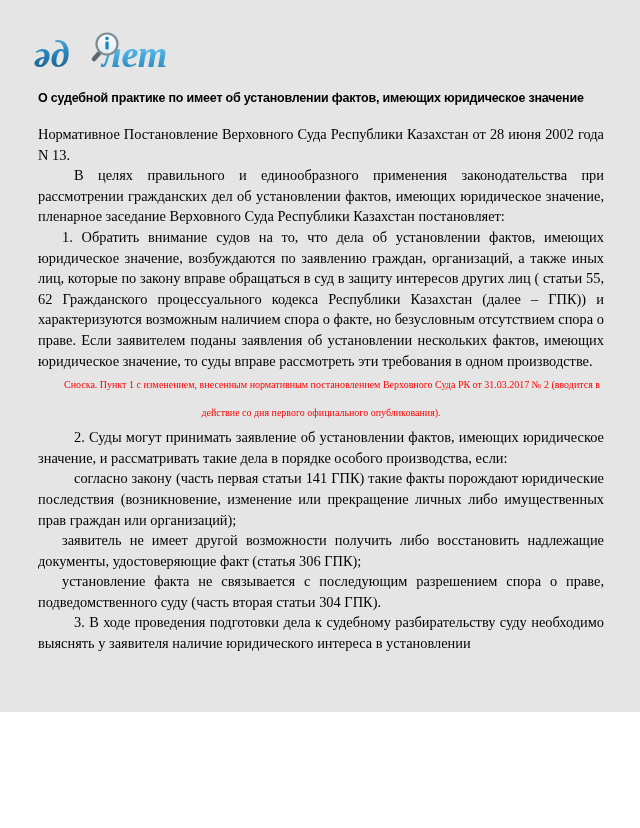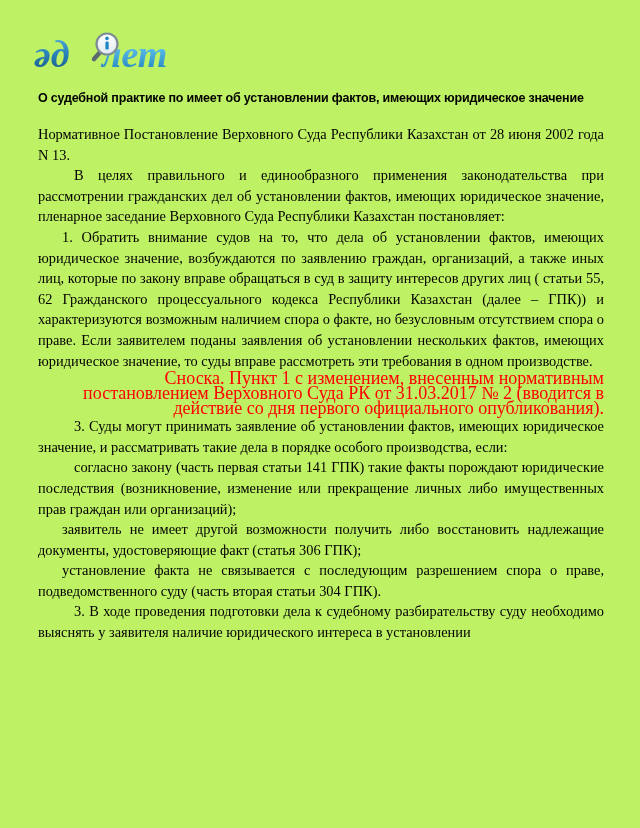--- a/index.html
+++ b/index.html
@@ -11,24 +11,24 @@
   body {
     width: 640px;
     height: 828px;
     overflow: hidden;
     font-family: "Liberation Serif", "DejaVu Serif", serif;
     color: #000000;
   }
   .page {
     position: relative;
     width: 640px;
-    height: 828px;
+    height: 712px;
     box-sizing: border-box;
     padding: 0 32px;
-    background: #bef264;
+    background: #e5e5e5;
   }
 
   
   .logo-block {
     padding-top: 28px;
     height: 56px;
     display: flex;
     align-items: center;
   }
   .logo {
@@ -69,23 +69,23 @@
     text-indent: 36px;
   }
   p.para.indent-small {
     text-indent: 24px;
   }
   p.para.noindent {
     text-indent: 0;
   }
   p.footnote {
     margin: 0;
-    font-size: 18px;
-    line-height: 15px;
-    text-align: right;
+    font-size: 10px;
+    line-height: 28px;
+    text-align: center;
     color: #ff0000;
   }
   p.footnote.indent {
     text-indent: 22px;
   }
 </style>
 </head>
 <body>
 
 <div class="page">
@@ -129,21 +129,21 @@
   <div class="body-text">
 
     <p class="para noindent">Нормативное Постановление Верховного Суда Республики Казахстан от 28 июня 2002 года N 13.</p>
 
     <p class="para indent">В целях правильного и единообразного применения законодательства при рассмотрении гражданских дел об установлении фактов, имеющих юридическое значение, пленарное заседание Верховного Суда Республики Казахстан постановляет:</p>
 
     <p class="para indent-small">1. Обратить внимание судов на то, что дела об установлении фактов, имеющих юридическое значение, возбуждаются по заявлению граждан, организаций, а также иных лиц, которые по закону вправе обращаться в суд в защиту интересов других лиц ( статьи 55, 62 Гражданского процессуального кодекса Республики Казахстан (далее – ГПК)) и характеризуются возможным наличием спора о факте, но безусловным отсутствием спора о праве. Если заявителем поданы заявления об установлении нескольких фактов, имеющих юридическое значение, то суды вправе рассмотреть эти требования в одном производстве.</p>
 
     <p class="footnote indent">Сноска. Пункт 1 с изменением, внесенным нормативным постановлением Верховного Суда РК от 31.03.2017 № 2 (вводится в действие со дня первого официального опубликования).</p>
 
-    <p class="para indent">3. Суды могут принимать заявление об установлении фактов, имеющих юридическое значение, и рассматривать такие дела в порядке особого производства, если:</p>
+    <p class="para indent">2. Суды могут принимать заявление об установлении фактов, имеющих юридическое значение, и рассматривать такие дела в порядке особого производства, если:</p>
 
     <p class="para indent">согласно закону (часть первая статьи 141 ГПК) такие факты порождают юридические последствия (возникновение, изменение или прекращение личных либо имущественных прав граждан или организаций);</p>
 
     <p class="para indent-small"> заявитель не имеет другой возможности получить либо восстановить надлежащие документы, удостоверяющие факт (статья 306 ГПК);</p>
 
 
     <p class="para indent-small"> установление факта не связывается с последующим разрешением спора о праве, подведомственного суду (часть вторая статьи 304 ГПК).</p>
 
 
     <p class="para indent">3. В ходе проведения подготовки дела к судебному разбирательству суду необходимо выяснять у заявителя наличие юридического интереса в установлении</p>

